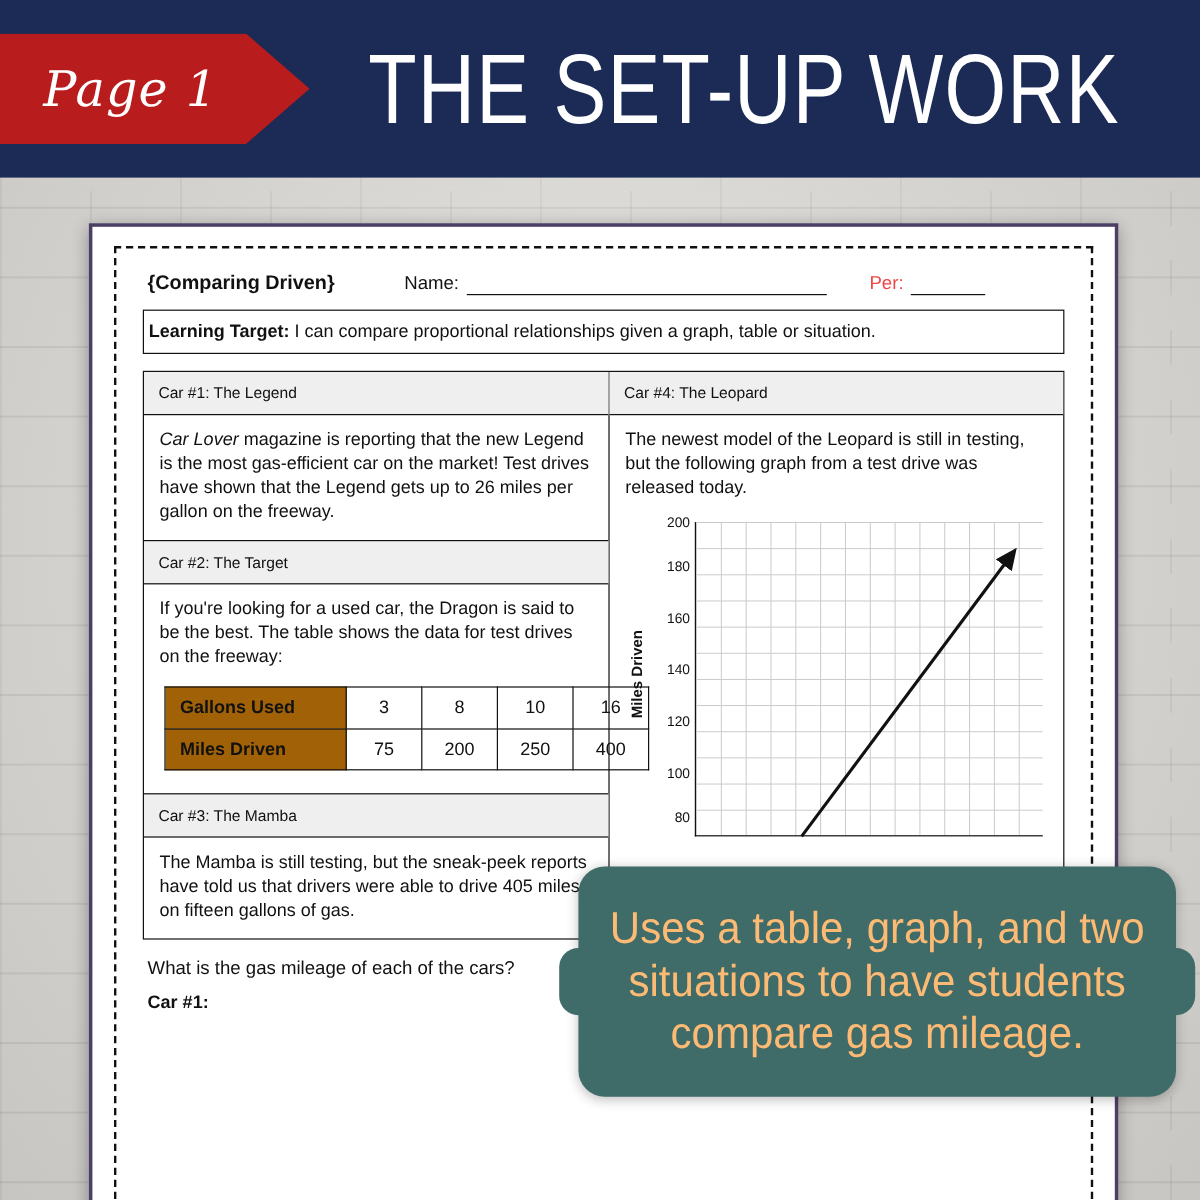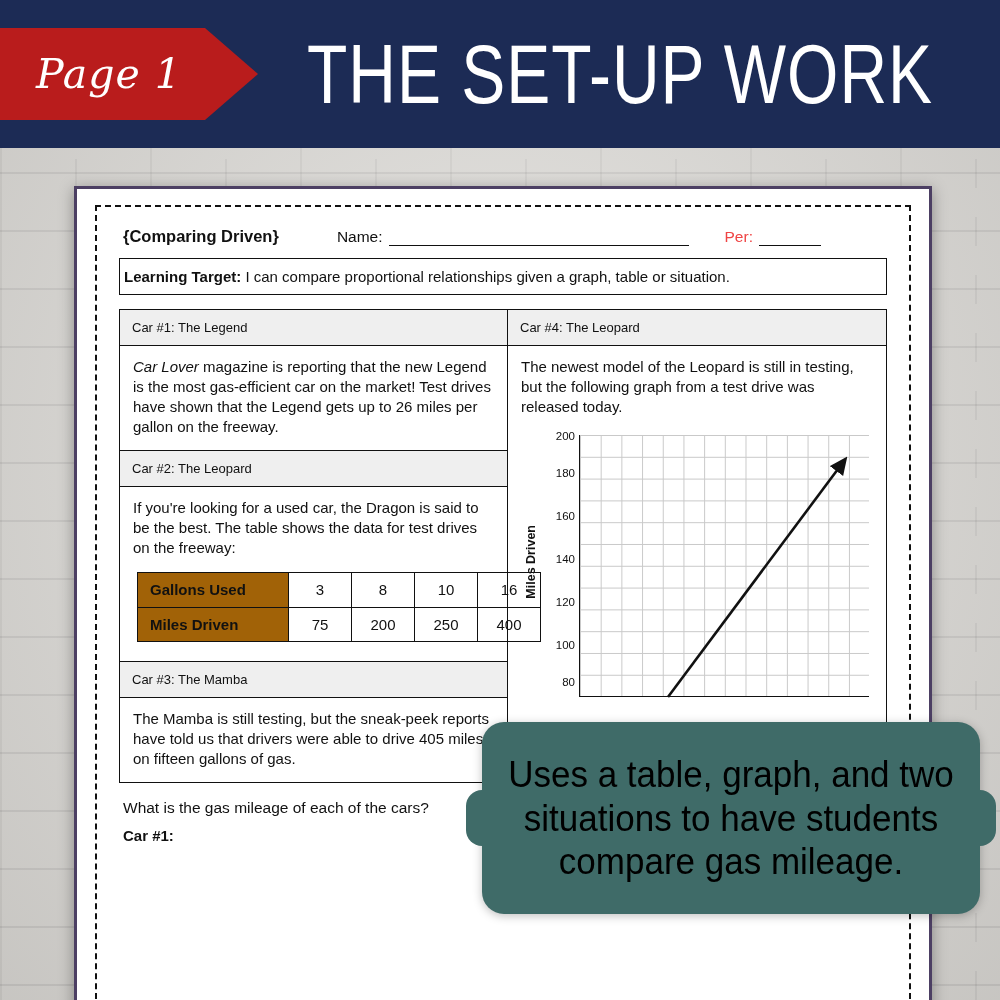--- a/index.html
+++ b/index.html
@@ -131,21 +131,21 @@
   }
   .plot svg{position:absolute;left:0;top:0;overflow:visible;}
 
   
   .bottom-q{padding:16px 6px 0 6px;font-size:15.5px;color:#111;}
   .bottom-q .sub{font-weight:bold;margin-top:10px;font-size:15px;}
 
   
   .callout{
     position:absolute;left:482px;top:722px;width:498px;height:192px;
-    background:#3f6b68;color:#000000;border-radius:22px;
+    background:#3f6b68;color:#fdba74;border-radius:22px;
     display:flex;align-items:center;justify-content:center;
     text-align:center;padding:6px 26px;box-sizing:border-box;
     font-size:35px;line-height:1.17;font-family:"Liberation Sans", sans-serif;
     box-shadow:0 2px 10px rgba(0,0,0,0.25);
   }
   .callout .txt{transform:scaleY(1.06);}
   .callout:before,.callout:after{
     content:"";position:absolute;width:26px;height:56px;background:#3f6b68;
   }
   .callout:before{left:-16px;top:68px;border-radius:16px 0 0 16px;}
@@ -185,21 +185,21 @@
 
     <div class="body-grid">
 
       <div class="col left">
 
         <div class="card-head">Car #1: The Legend</div>
         <div class="card-body">
           <em>Car Lover</em><span> magazine is reporting that the new Legend is the most gas-efficient car on the market! Test drives have shown that the Legend gets up to 26 miles per gallon on the freeway.</span>
         </div>
 
-        <div class="card-head divider-top">Car #2: The Leopard</div>
+        <div class="card-head divider-top">Car #2: The Target</div>
         <div class="card-body">
           <span>If you're looking for a used car, the Dragon is said to be the best. The table shows the data for test drives on the freeway:</span>
           <table class="data-table">
             <tbody>
                 <tr>
               <td class="lbl">Gallons Used</td>
               <td>3</td>
               <td>8</td>
               <td>10</td>
               <td>16</td>

